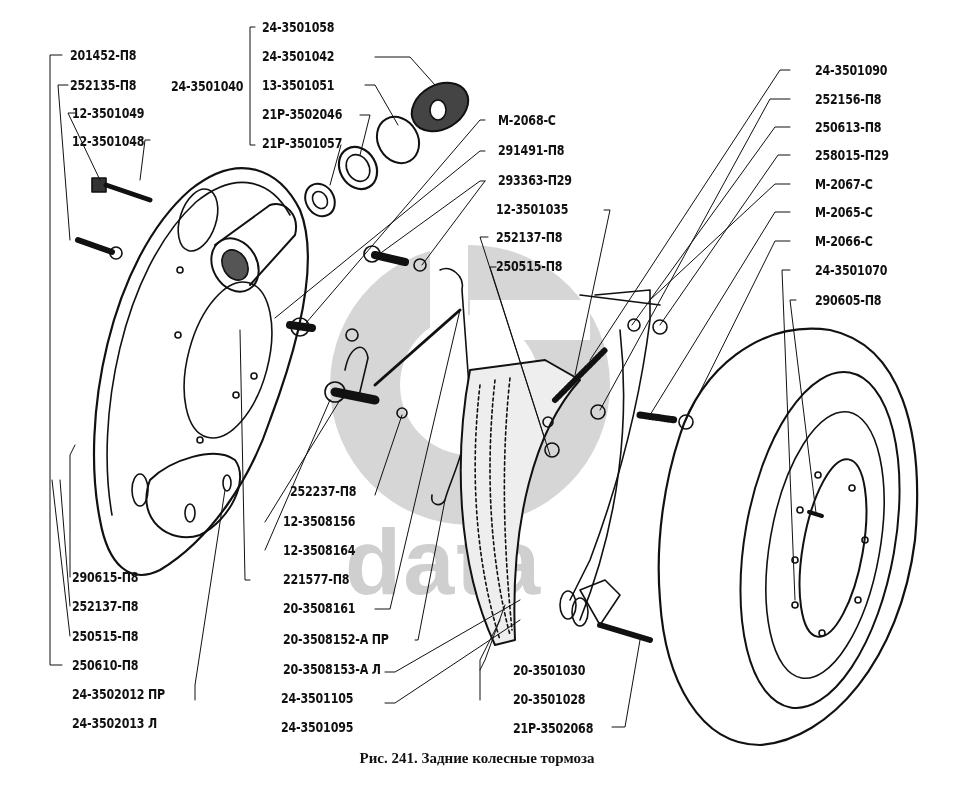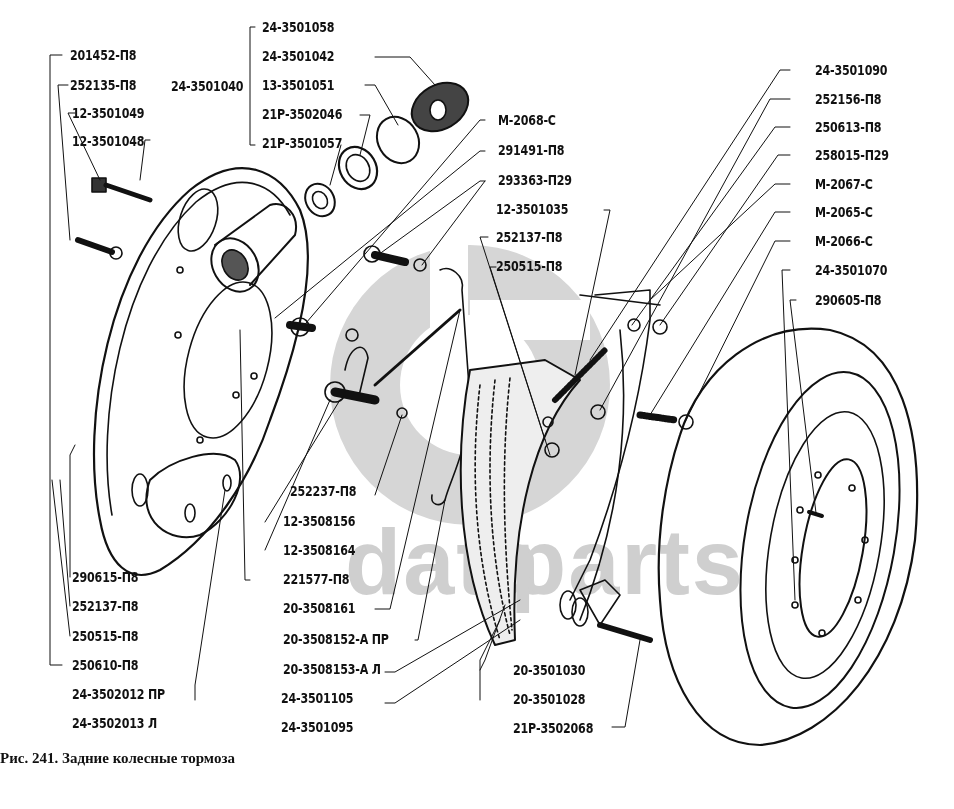--- a/index.html
+++ b/index.html
@@ -1,35 +1,34 @@
 <!DOCTYPE html>
 <html><head>
 <meta charset="utf-8">
 <style>
   html, body { margin:0; padding:0; background:#ffffff; }
   body { width:954px; height:809px; position:relative; overflow:hidden; font-family:"DejaVu Sans", sans-serif; }
   #stage { position:absolute; left:0; top:0; width:954px; height:809px; }
   svg#drawing { position:absolute; left:0; top:0; }
   .lbl { position:absolute; font-family:"DejaVu Sans Condensed","DejaVu Sans", sans-serif; font-size:14px; font-weight:bold; color:#111; letter-spacing:-0.2px; white-space:nowrap; line-height:16px; transform:scaleX(0.88); transform-origin:left center; }
-  .caption { position:absolute; left:0; width:954px; top:750px; font-family:"Liberation Serif","DejaVu Serif", serif; font-weight:bold; font-size:15px; color:#111; }
+  .caption { position:absolute; left:0; width:954px; top:750px; text-align:center; font-family:"Liberation Serif","DejaVu Serif", serif; font-weight:bold; font-size:15px; color:#111; }
   .wm-text { position:absolute; font-family:"Liberation Sans", sans-serif; font-size:92px; font-weight:bold; color:#cfcfcf; letter-spacing:2px; }
 </style>
 </head>
 <body>
 
 <div id="stage">
 
   <svg width="954" height="809" style="position:absolute;left:0;top:0">
     <circle cx="470" cy="385" r="140" fill="#d6d6d6"></circle>
     <circle cx="470" cy="385" r="70" fill="#ffffff"></circle>
     <rect x="430" y="230" width="38" height="170" fill="#ffffff"></rect>
     <rect x="470" y="300" width="120" height="40" fill="#ffffff"></rect>
   </svg>
   <div class="wm-text" style="left:345px;top:510px">data</div>
-  <div class="wm-text" style="left:510px;top:510px">parts</div>
 
   <svg id="drawing" width="954" height="809" viewBox="0 0 954 809" fill="none" stroke="#111" stroke-width="1.6" stroke-linecap="round" stroke-linejoin="round">
 
     <g>
       <path d="M100 520 C 80 420, 110 260, 190 190 C 240 150, 280 170, 300 210 C 320 260, 300 340, 270 420 C 250 480, 210 540, 160 570 C 130 585, 108 565, 100 520 Z" stroke-width="2.2"></path>
       <path d="M112 515 C 95 420, 122 270, 196 202 C 238 168, 272 182, 290 215"></path>
       <ellipse cx="228" cy="360" rx="40" ry="80" transform="rotate(15 228 360)"></ellipse>
       <ellipse cx="198" cy="220" rx="18" ry="32" transform="rotate(18 198 220)"></ellipse>
       <circle cx="180" cy="270" r="3"></circle>
         <circle cx="178" cy="335" r="3"></circle>

